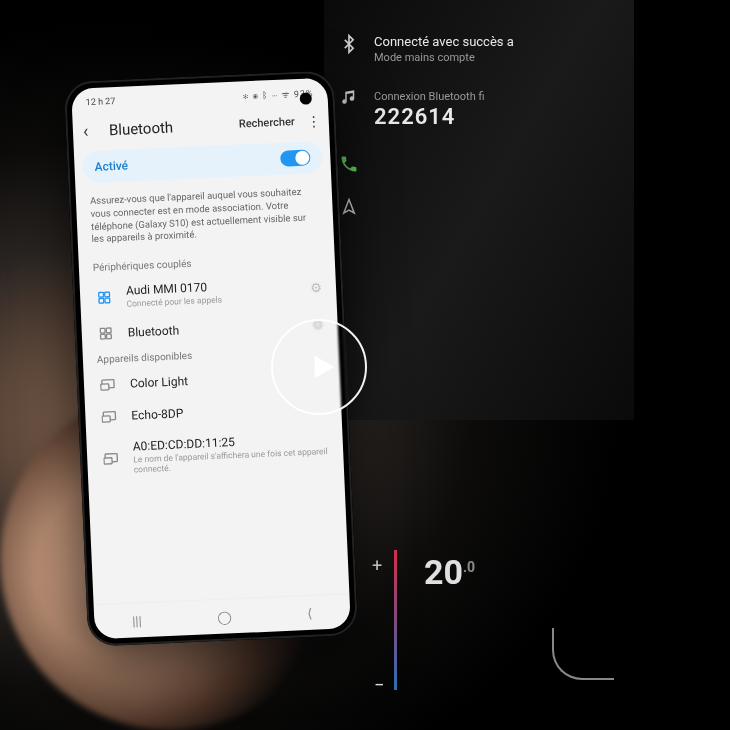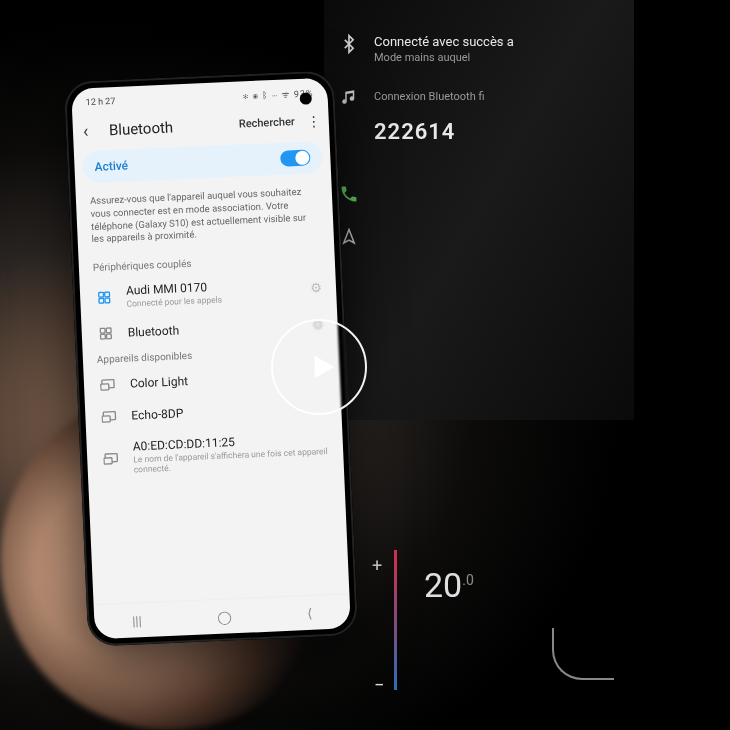--- a/index.html
+++ b/index.html
@@ -3,24 +3,24 @@
 <meta charset="utf-8">
 <style>
   html,body{margin:0;padding:0;width:730px;height:730px;overflow:hidden;font-family:-apple-system,Roboto,Arial,sans-serif;background:#000;}
   .scene{position:relative;width:634px;height:730px;background:radial-gradient(ellipse 500px 400px at 120px 420px,#8a6b55 0%,#5a4538 25%,#2a2522 45%,#0d0c0b 70%,#000 100%);}
   
   .dash-panel{position:absolute;right:0;top:0;width:310px;height:420px;background:linear-gradient(120deg,#0a0a0a,#1a1a1a 50%,#0a0a0a);color:#e8e8e8;padding:20px 10px 10px 14px;box-sizing:border-box;font-size:13px;}
   .dash-row{display:flex;align-items:flex-start;gap:14px;margin:14px 0 24px;}
   .dash-icon{width:22px;flex:0 0 22px;display:flex;justify-content:center;color:#ccc;}
   .dash-icon.green{color:#5fc85f;}
   .dash-txt small{display:block;color:#999;font-size:11px;margin-top:2px;}
-  .dash-pin{font-size:22px;font-weight:600;letter-spacing:1px;margin:16px 0;}
+  .dash-pin{font-size:22px;font-weight:600;letter-spacing:1px;margin:1px 0;}
   .dash-note{font-size:11px;color:#bbb;line-height:1.35;}
   .climate{position:absolute;right:10px;bottom:30px;width:260px;height:150px;color:#e0e0e0;}
-  .temp{position:absolute;left:60px;top:15px;font-size:34px;font-weight:400;}
+  .temp{position:absolute;left:60px;top:2px;font-size:34px;font-weight:700;}
   .temp sup{font-size:14px;opacity:.6;}
   .vbar{position:absolute;left:30px;top:0;width:3px;height:140px;background:linear-gradient(#e03050,#2c6fb8);}
   .plus{position:absolute;left:8px;top:5px;font-size:18px;}
   .minus{position:absolute;left:10px;bottom:5px;font-size:18px;}
   .air{position:absolute;right:10px;bottom:20px;width:60px;height:50px;border-left:2px solid #888;border-bottom:2px solid #888;border-radius:0 0 0 30px;}
 
   
   .hand{position:absolute;left:0;bottom:0;width:340px;height:340px;background:radial-gradient(circle at 120px 180px,#c89d82 0%,#b48a70 30%,rgba(90,60,45,.8) 55%,transparent 70%);border-radius:50%;filter:blur(3px);}
 
   
@@ -61,21 +61,21 @@
 
   <div class="dash-panel">
     <div class="dash-row">
       <div class="dash-icon">
         <svg viewBox="0 0 24 24" width="20" height="20" fill="none" stroke="currentColor" stroke-width="2">
             <path d="M7 7l10 10-5 5V2l5 5L7 17"></path>
           </svg>
       </div>
       <div class="dash-txt">
         <div>Connecté avec succès a</div>
-        <small>Mode mains auquel</small>
+        <small>Mode mains compte</small>
       </div>
     </div>
     <div class="dash-row">
       <div class="dash-icon">
         <svg viewBox="0 0 24 24" width="18" height="18" fill="currentColor">
             <path d="M9 18a3 3 0 11-2-2.83V5l12-2v11a3 3 0 11-2-2.83V6.5L9 8v10z"></path>
           </svg>
       </div>
       <div class="dash-txt">
         <small>Connexion Bluetooth fi</small>

